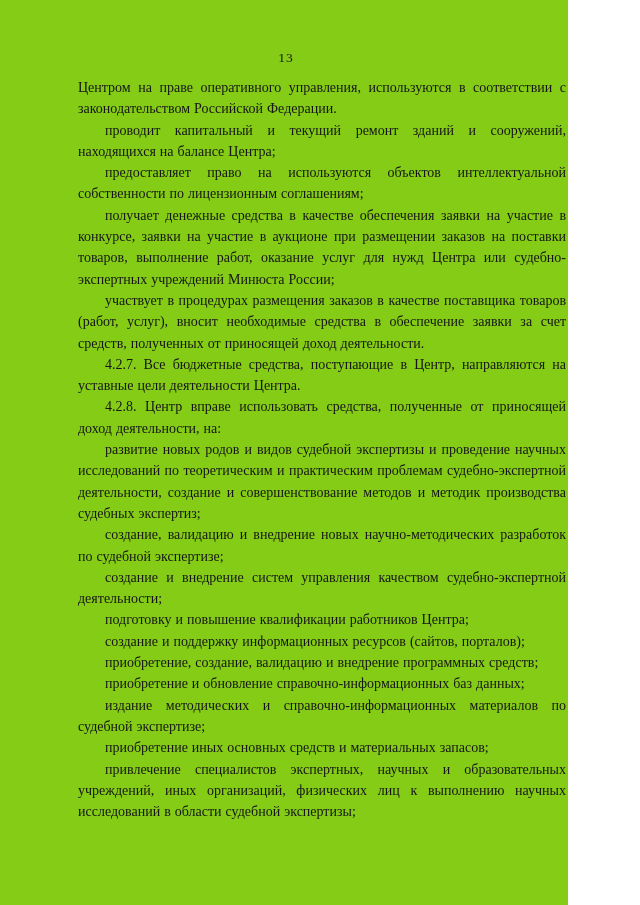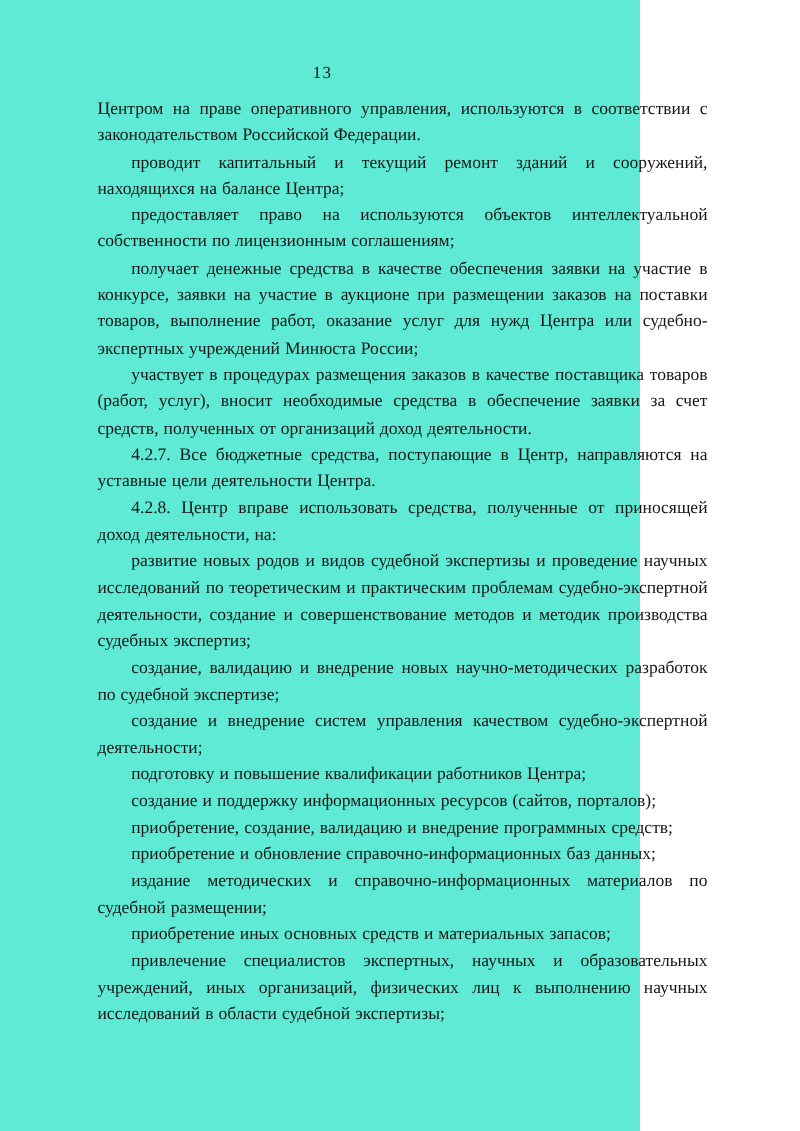--- a/index.html
+++ b/index.html
@@ -9,24 +9,24 @@
   body {
     width: 640px;
     height: 905px;
     background: #ffffff;
     overflow: hidden;
     font-family: "Liberation Serif", "DejaVu Serif", serif;
     color: #161616;
   }
   .page {
     box-sizing: border-box;
-    width: 512px;
+    width: 568px;
     height: 905px;
     padding: 50px 74px 0 78px;
-    background: #5eead4;
+    background: #84cc16;
   }
   .page-number {
     text-align: center;
     font-size: 13.5px;
     letter-spacing: 1px;
     margin-bottom: 11px;
   }
   .doc-body {
     width: 488px;
   }
@@ -44,27 +44,27 @@
 </head>
 <body>
 
 <div class="page">
   <div class="page-number">13</div>
   <div class="doc-body">
       <div class="para">Центром на праве оперативного управления, используются в соответствии с законодательством Российской Федерации.</div>
       <div class="para indent">проводит капитальный и текущий ремонт зданий и сооружений, находящихся на балансе Центра;</div>
       <div class="para indent">предоставляет право на используются объектов интеллектуальной собственности по лицензионным соглашениям;</div>
       <div class="para indent">получает денежные средства в качестве обеспечения заявки на участие в конкурсе, заявки на участие в аукционе при размещении заказов на поставки товаров, выполнение работ, оказание услуг для нужд Центра или судебно-экспертных учреждений Минюста России;</div>
-      <div class="para indent">участвует в процедурах размещения заказов в качестве поставщика товаров (работ, услуг), вносит необходимые средства в обеспечение заявки за счет средств, полученных от организаций доход деятельности.</div>
+      <div class="para indent">участвует в процедурах размещения заказов в качестве поставщика товаров (работ, услуг), вносит необходимые средства в обеспечение заявки за счет средств, полученных от приносящей доход деятельности.</div>
       <div class="para indent">4.2.7. Все бюджетные средства, поступающие в Центр, направляются на уставные цели деятельности Центра.</div>
       <div class="para indent">4.2.8. Центр вправе использовать средства, полученные от приносящей доход деятельности, на:</div>
       <div class="para indent">развитие новых родов и видов судебной экспертизы и проведение научных исследований по теоретическим и практическим проблемам судебно-экспертной деятельности, создание и совершенствование методов и методик производства судебных экспертиз;</div>
       <div class="para indent">создание, валидацию и внедрение новых научно-методических разработок по судебной экспертизе;</div>
       <div class="para indent">создание и внедрение систем управления качеством судебно-экспертной деятельности;</div>
       <div class="para indent">подготовку и повышение квалификации работников Центра;</div>
       <div class="para indent">создание и поддержку информационных ресурсов (сайтов, порталов);</div>
       <div class="para indent">приобретение, создание, валидацию и внедрение программных средств;</div>
       <div class="para indent">приобретение и обновление справочно-информационных баз данных;</div>
-      <div class="para indent">издание методических и справочно-информационных материалов по судебной размещении;</div>
+      <div class="para indent">издание методических и справочно-информационных материалов по судебной экспертизе;</div>
       <div class="para indent">приобретение иных основных средств и материальных запасов;</div>
       <div class="para indent">привлечение специалистов экспертных, научных и образовательных учреждений, иных организаций, физических лиц к выполнению научных исследований в области судебной экспертизы;</div>
     </div>
 </div>
 
 </body></html>

